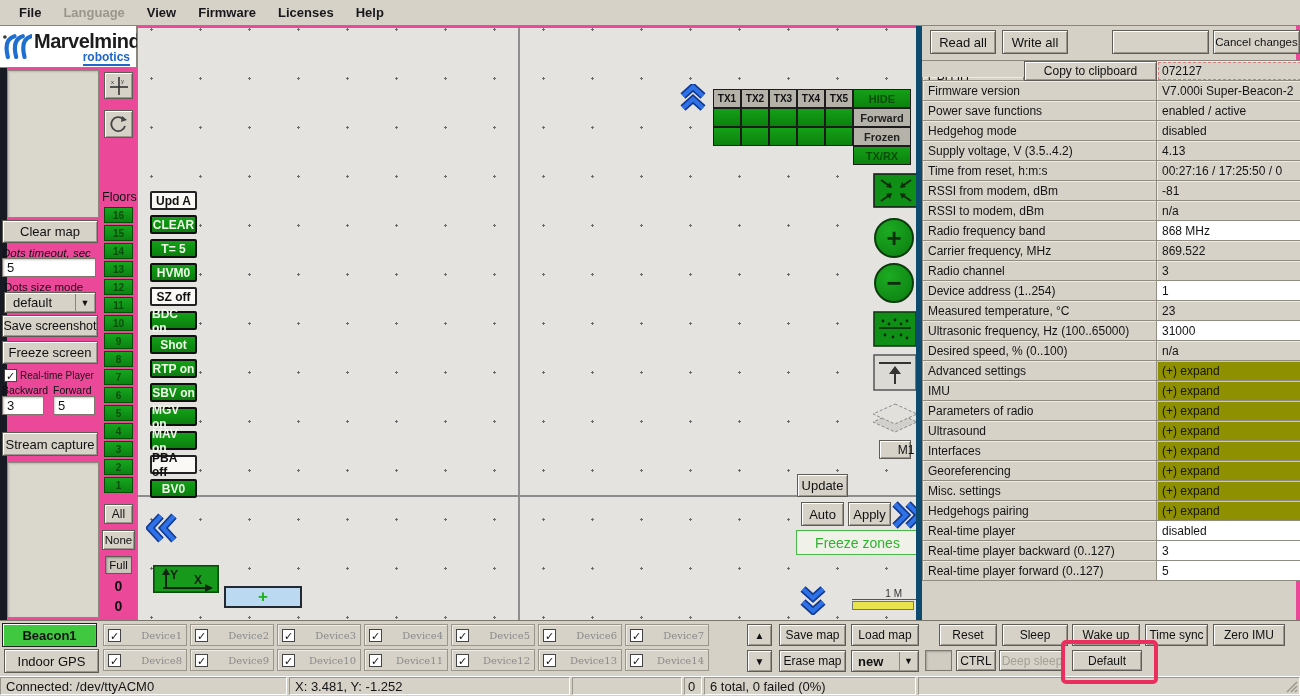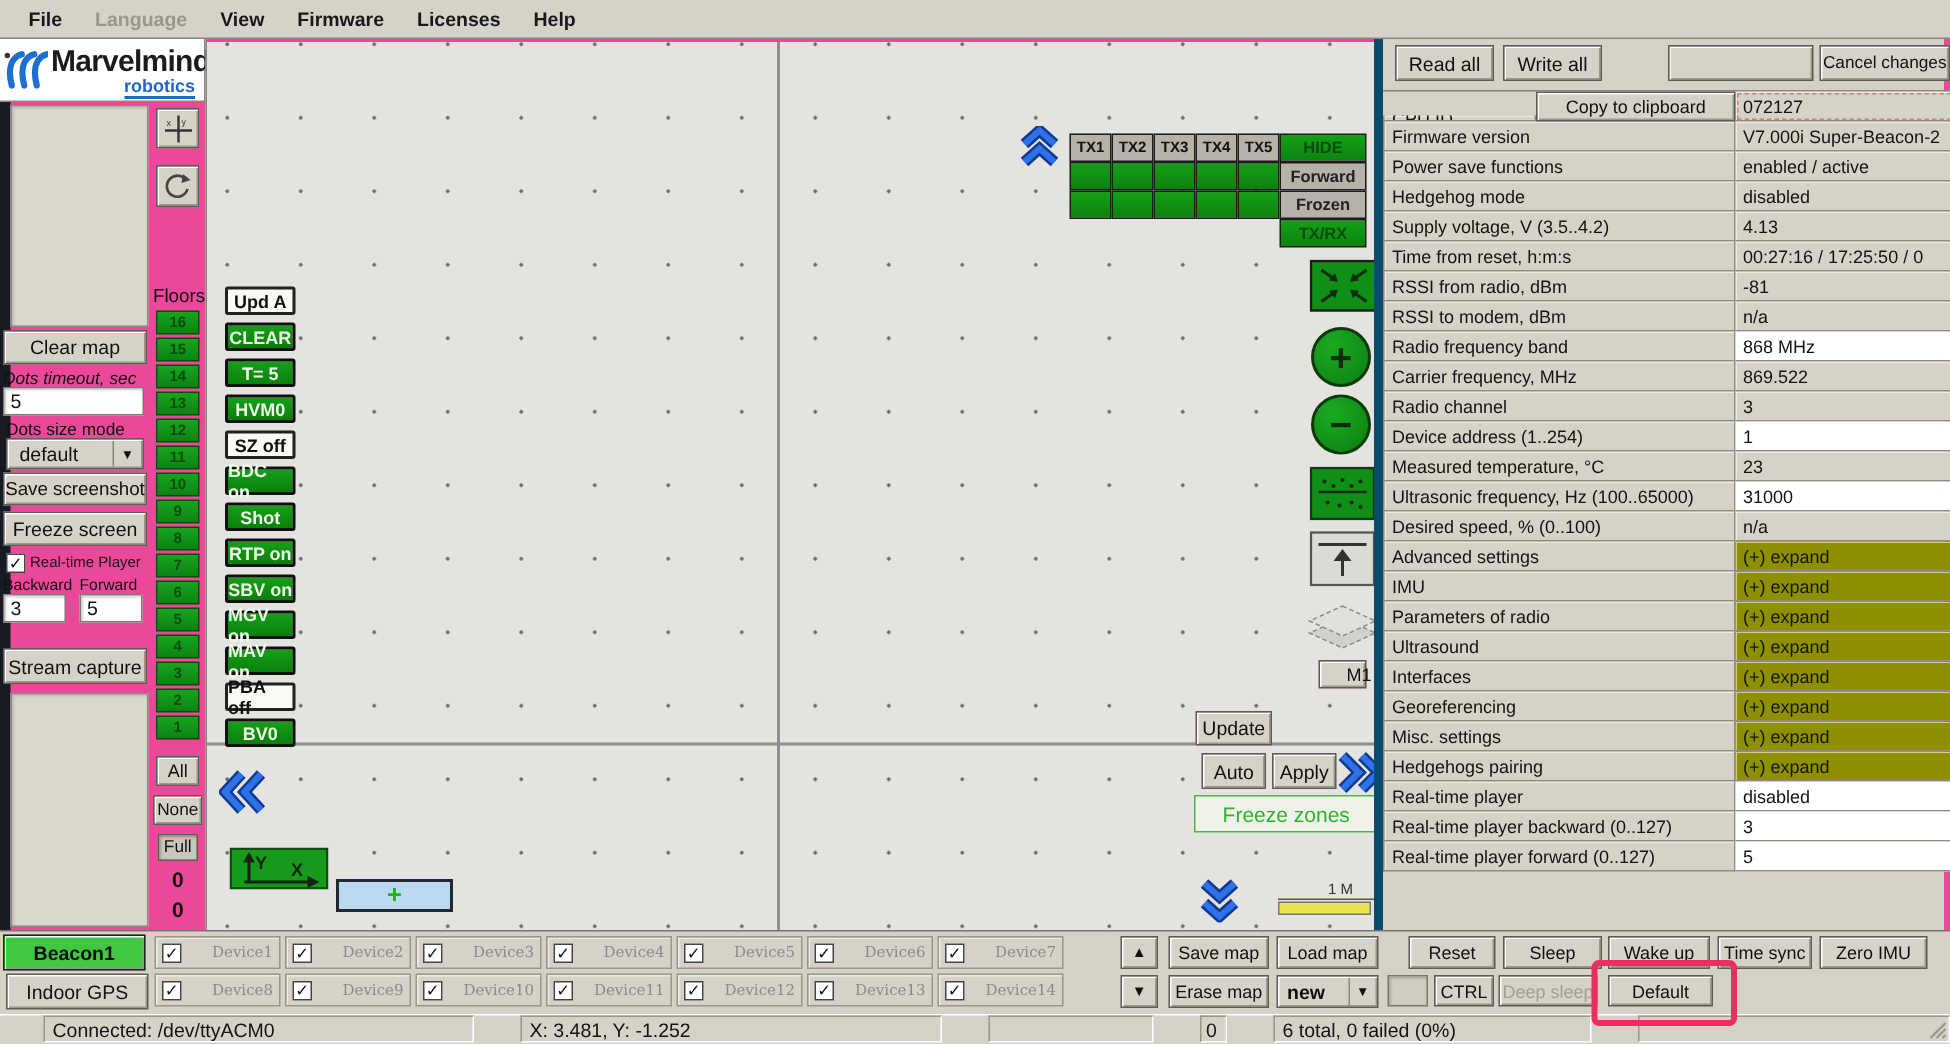--- a/index.html
+++ b/index.html
@@ -90,21 +90,21 @@
        text-align:center;color:#111;box-sizing:border-box;}
   .device-label{font-family:"DejaVu Serif",serif;font-size:10px;color:#8a8a8a;}
   .disabled-btn{color:#a39f96 !important;}
   #annotation-rect{position:absolute;left:1061px;top:640px;width:89px;height:36px;
        border:4px solid #ea2f5e;border-radius:5px;z-index:99;pointer-events:none;}
   
   #status-bar{position:absolute;left:0;top:676px;width:1300px;height:20px;background:#d5d1c7;
        display:flex;gap:2px;box-sizing:border-box;border-top:1px solid #fff;}
   .status-cell{height:18px;border:1px solid #9a968c;border-bottom-color:#fff;border-right-color:#fff;
        background:#d6d2c8;font-size:13px;display:flex;align-items:center;padding-left:5px;
-       box-sizing:border-box;white-space:nowrap;overflow:hidden;margin-left:29px;}
+       box-sizing:border-box;white-space:nowrap;overflow:hidden;}
   svg{display:block;}
 </style>
 </head>
 <body>
 
 <div id="app">
 
   <div id="menu-bar">
       <div class="menu-item">File</div>
       <div class="menu-item disabled">Language</div>
@@ -380,21 +380,21 @@
         </div>
         <div class="rp-row">
           <div class="rp-label">Supply voltage, V (3.5..4.2)</div>
           <div class="rp-value gray">4.13</div>
         </div>
         <div class="rp-row">
           <div class="rp-label">Time from reset, h:m:s</div>
           <div class="rp-value gray">00:27:16 / 17:25:50 / 0</div>
         </div>
         <div class="rp-row">
-          <div class="rp-label">RSSI from radio, dBm</div>
+          <div class="rp-label">RSSI from modem, dBm</div>
           <div class="rp-value gray">-81</div>
         </div>
         <div class="rp-row">
           <div class="rp-label">RSSI to modem, dBm</div>
           <div class="rp-value gray">n/a</div>
         </div>
         <div class="rp-row">
           <div class="rp-label">Radio frequency band</div>
           <div class="rp-value white">868 MHz</div>
         </div>

